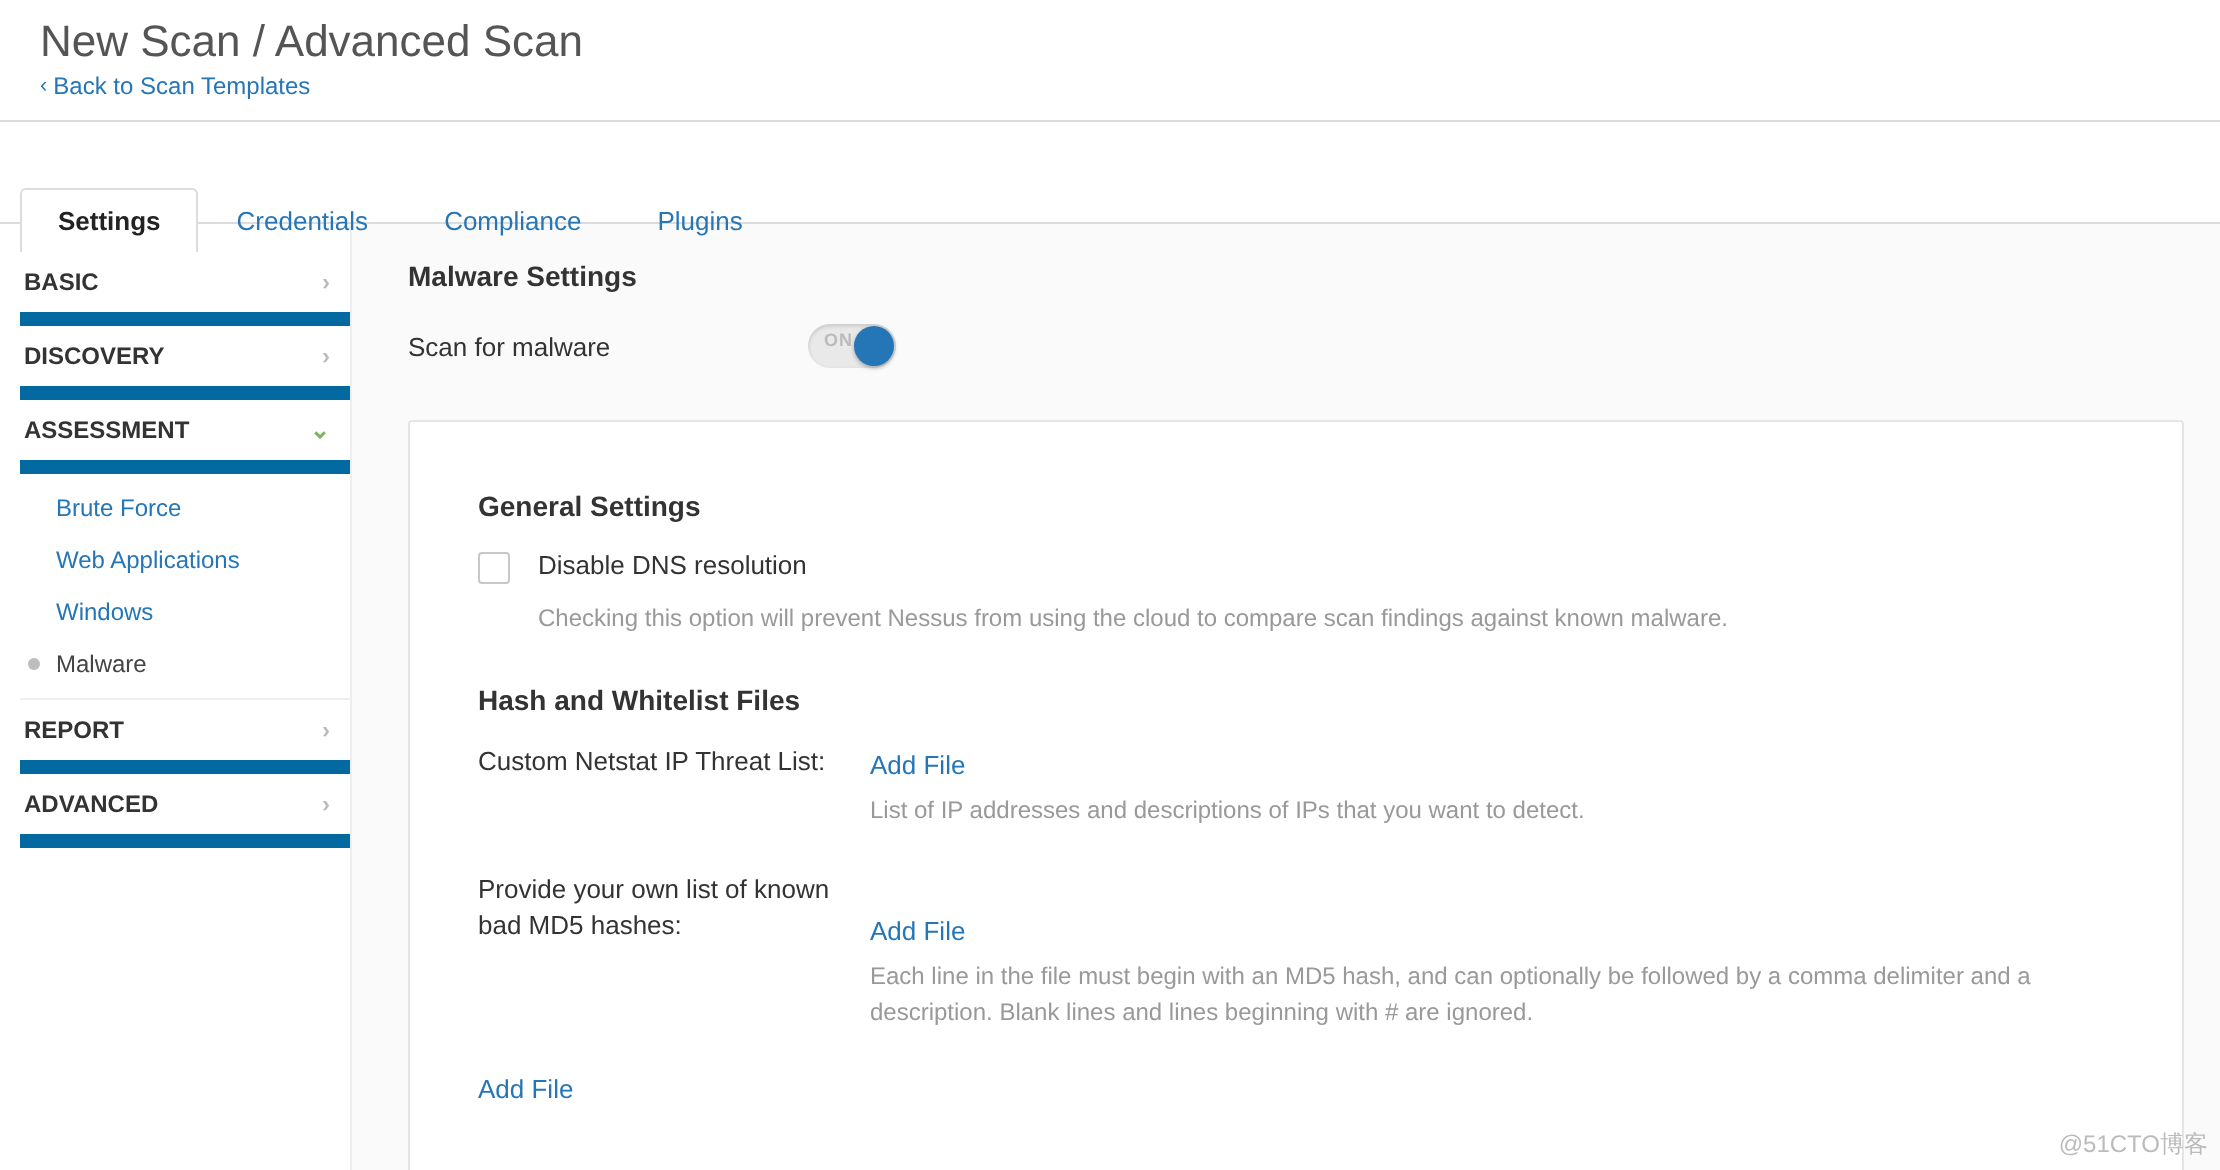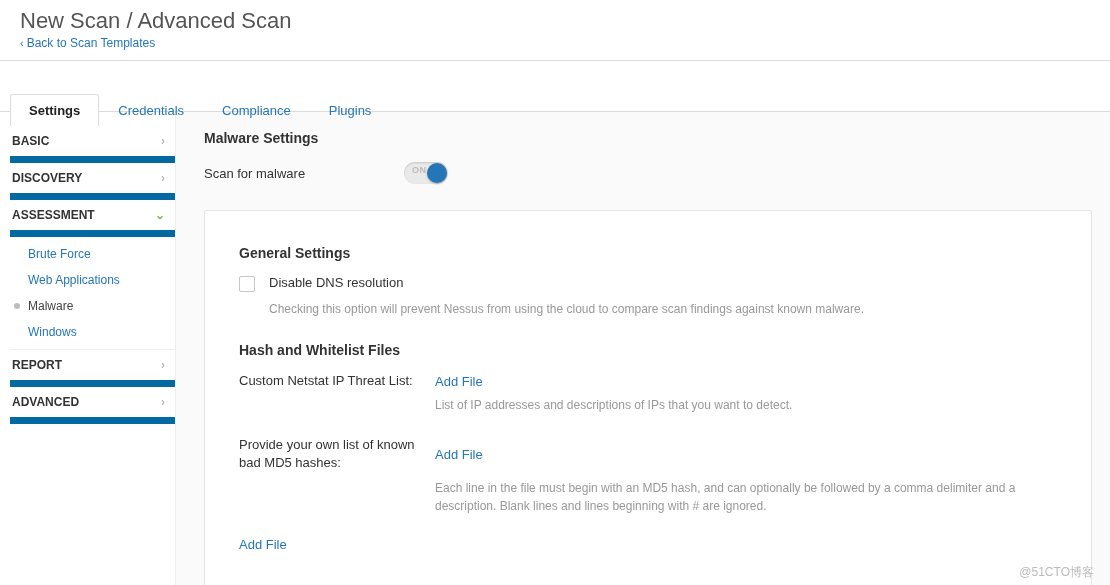--- a/index.html
+++ b/index.html
@@ -35,26 +35,26 @@
     .toggle .knob { width: 20px; height: 20px; border-radius: 50%; background: #2576b7; position: absolute; right: 1px; top: 1px; box-shadow: 0 1px 2px rgba(0,0,0,0.3); }
 
     .panel { background: #fff; border: 1px solid #e5e5e5; border-radius: 2px; padding: 34px; }
     .panel .section-title { margin-bottom: 14px; }
 
     .checkbox-row { display: flex; align-items: flex-start; margin-bottom: 8px; }
     .checkbox { width: 16px; height: 16px; border: 1px solid #c8c8c8; border-radius: 2px; margin-right: 14px; margin-top: 1px; cursor: pointer; }
     .check-label { font-size: 13px; color: #333; }
     .help-text { font-size: 12px; color: #999; margin-left: 30px; margin-bottom: 24px; line-height: 1.5; }
 
-    .hash-row { display: flex; align-items: center; margin-bottom: 6px; }
+    .hash-row { display: flex; align-items: flex-end; margin-bottom: 6px; }
     .hash-label { width: 196px; font-size: 13px; color: #333; line-height: 1.4; flex-shrink:0; }
     .add-file { color: #2576b7; font-size: 13px; cursor: pointer; }
     .hash-help { font-size: 12px; color: #999; margin-left: 196px; padding-left: 0; margin-bottom: 22px; line-height: 1.5; max-width: 720px;}
 
-    .watermark { position: fixed; right: 16px; bottom: 4px; color: #bbb; font-size: 12px; }
+    .watermark { position: fixed; right: 6px; bottom: 4px; color: #bbb; font-size: 12px; }
   </style>
 </head>
 <body>
 
 <div class="page-header">
   <div class="page-title">New Scan / Advanced Scan</div>
   <div class="back-link">
     <span class="back-chevron">‹</span>
     <span>Back to Scan Templates</span>
   </div>
@@ -82,22 +82,22 @@
       <span class="cat-arrow">›</span>
     </div>
 
     <div class="cat expanded">
       <span>ASSESSMENT</span>
       <span class="cat-arrow">⌄</span>
     </div>
     <div class="subitems">
       <div class="subitem">Brute Force</div>
       <div class="subitem">Web Applications</div>
+      <div class="subitem">Windows</div>
       <div class="subitem active">Malware</div>
-      <div class="subitem">Windows</div>
     </div>
 
     <div class="cat">
       <span>REPORT</span>
       <span class="cat-arrow">›</span>
     </div>
 
     <div class="cat">
       <span>ADVANCED</span>
       <span class="cat-arrow">›</span>

